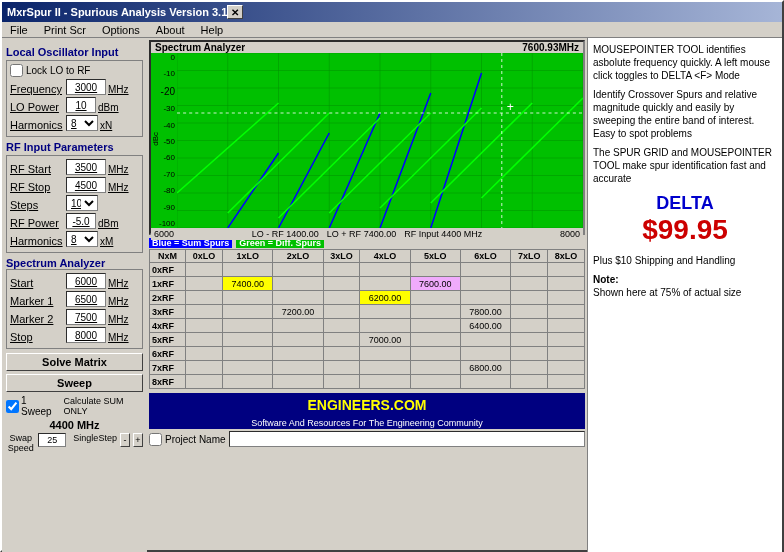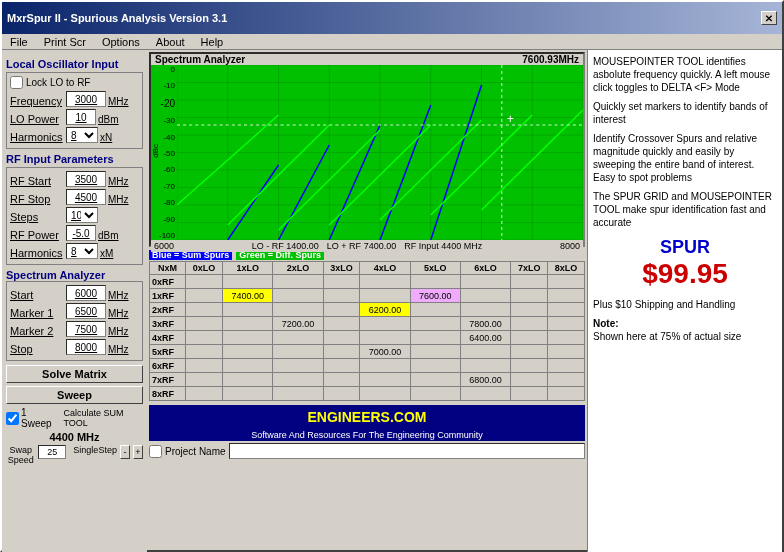--- a/index.html
+++ b/index.html
@@ -1,20 +1,20 @@
 <!DOCTYPE html>
 <html><head>
   <meta charset="utf-8">
   <style>
     * { margin: 0; padding: 0; box-sizing: border-box; }
     body { width: 784px; height: 552px; overflow: hidden; font-family: 'Arial', sans-serif; font-size: 11px; background: #d4d0c8; }
 
     .window { width: 784px; height: 552px; background: #d4d0c8; border: 2px solid #fff; border-right-color: #404040; border-bottom-color: #404040; position: relative; }
 
-    .title-bar { background: linear-gradient(to right, #0a246a, #a6b5d7); color: white; padding: 3px 5px; display: flex; align-items: center; justify-content: space-between; height: 32px; }
+    .title-bar { background: linear-gradient(to right, #0a246a, #a6b5d7); color: white; padding: 3px 5px; display: flex; align-items: center; justify-content: flex-start; height: 20px; }
     .title-bar-text { font-weight: bold; font-size: 11px; }
     .title-bar-close { background: #d4d0c8; border: 1px solid #fff; border-right-color: #404040; border-bottom-color: #404040; width: 16px; height: 14px; display: flex; align-items: center; justify-content: center; cursor: pointer; font-size: 10px; color: black; font-weight: bold; }
 
     .menu-bar { background: #d4d0c8; padding: 2px 5px; display: flex; gap: 10px; border-bottom: 1px solid #808080; height: 16px; align-items: center; }
     .menu-item { font-size: 11px; cursor: pointer; padding: 0 3px; }
 
     .main-content { display: flex; height: calc(552px - 38px); }
 
     
     .left-panel { width: 145px; padding: 4px; background: #d4d0c8; flex-shrink: 0; overflow-y: auto; }
@@ -178,21 +178,21 @@
 
       <button class="button">Solve  Matrix</button>
       <button class="button">Sweep</button>
 
       <div class="sweep-row">
         <div class="sweep-checkbox">
           <input type="checkbox" checked="" style="">
           <span>1 Sweep</span>
         </div>
         <div style="margin-left:4px; font-size:9px; display:flex; flex-direction:column;">
-          <span style="font-size:9px;">Calculate SUM TOOL</span>
+          <span style="font-size:9px;">Calculate SUM ONLY</span>
         </div>
       </div>
 
       <div style="text-align:center; font-weight:bold; font-size:11px; margin:2px 0;">4400 MHz</div>
 
       <div class="bottom-controls">
         <div style="font-size:9px;text-align:center;">Swap Speed</div>
         <input class="bottom-input" type="text" value="25" style="">
         <div style="margin-left:4px; font-size:9px;">SingleStep</div>
         <div class="small-btn">-</div>
@@ -431,26 +431,25 @@
 
       <div class="project-name-row">
         <input type="checkbox" style="">
         <span>Project Name</span>
         <input type="text" style="flex: 1 1 0%; height: 16px; font-size: 9px; border: 1px inset rgb(128, 128, 128);">
       </div>
     </div>
 
     <div class="right-panel">
       <p>MOUSEPOINTER TOOL identifies asbolute frequency quickly. A left mouse click toggles to DELTA &lt;F&gt; Mode</p>
-      <p>Quickly set markers to identify bands of interest</p>
       <p>Identify Crossover Spurs and relative magnitude quickly and easily by sweeping the entire band of interest. Easy to spot problems</p>
       <p>The SPUR GRID and MOUSEPOINTER TOOL make spur identification fast and accurate</p>
 
       <div class="price-section">
-        <div class="price-only">SPUR</div>
+        <div class="price-only">DELTA</div>
         <div class="price-amount">$99.95</div>
       </div>
 
       <p>Plus $10 Shipping and Handling</p>
 
       <p>
         <strong>Note:</strong><br>
         <span>Shown here at 75% of actual size</span>
       </p>
     </div>

